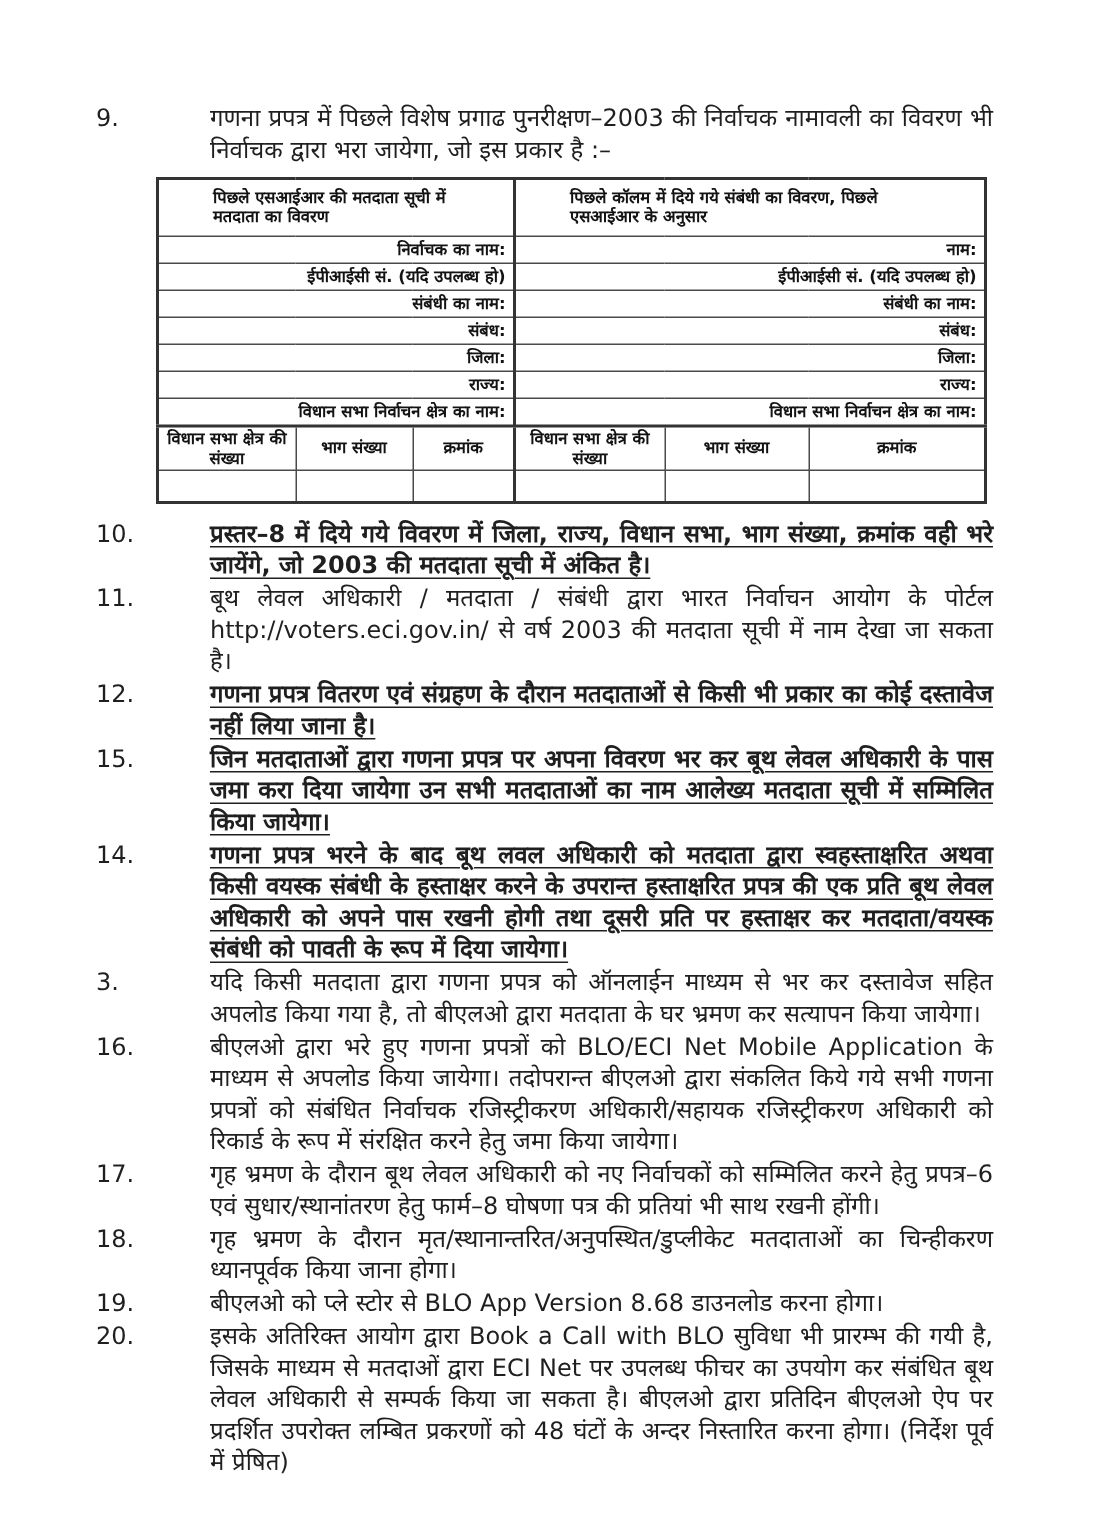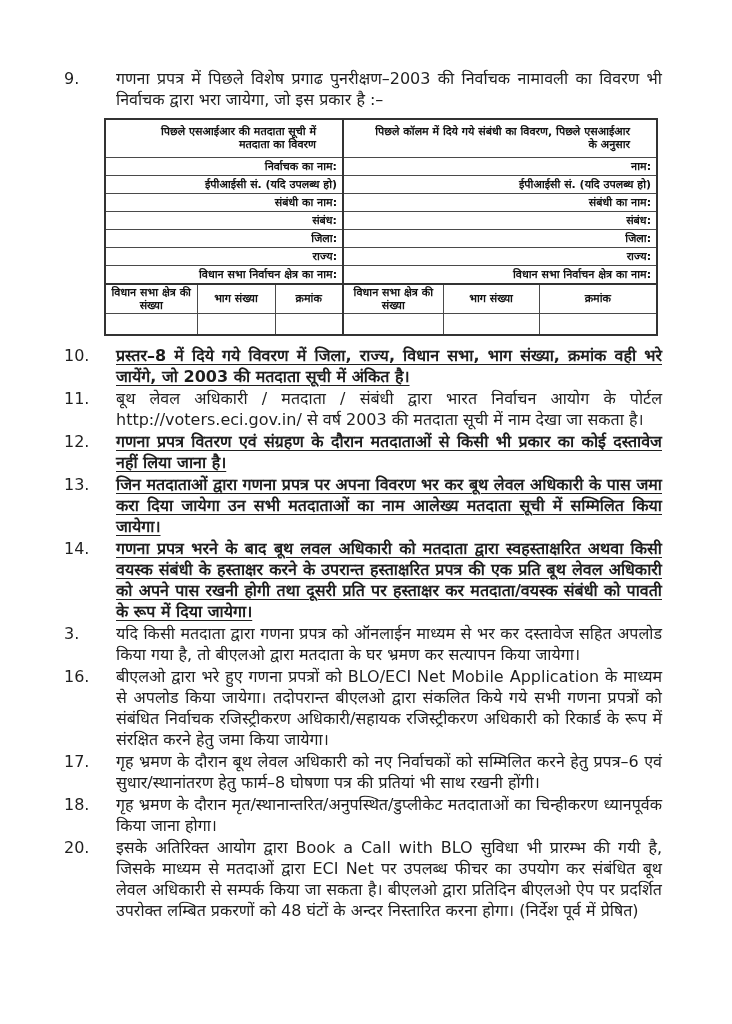--- a/index.html
+++ b/index.html
@@ -20,20 +20,21 @@
     line-height:21px;
     margin-bottom:1px;
   }
   .item .num {
     flex:0 0 52px;
     text-align:left;
   }
   .item .body {
     flex:1 1 auto;
     text-align:justify;
+    margin-left:24px;
   }
   .item.u .body {
     font-weight:700;
     text-decoration:underline;
     text-underline-offset:3px;
     text-decoration-thickness:1px;
   }
   
   .ftable {
     border-collapse:collapse;
@@ -46,24 +47,24 @@
     table-layout:fixed;
   }
   .ftable th, .ftable td {
     border:1px solid #4a4a4a;
     padding:2px 5px;
     overflow:hidden;
   }
   .ftable .mid { border-left:2px solid #333333; }
   .ftable .thead-row th {
     height:38px;
-    text-align:right;
+    text-align:left;
     vertical-align:middle;
     font-weight:700;
-    padding:2px 26px;
+    padding:2px 36px;
     margin-top:16px;
   }
   .ftable .lbl td {
     height:17px;
     font-weight:700;
     text-align:right;
     vertical-align:middle;
   }
   .ftable .sub th {
     height:30px;
@@ -155,21 +156,21 @@
     <div class="num">11.</div>
     <div class="body">बूथ लेवल अधिकारी / मतदाता / संबंधी द्वारा भारत निर्वाचन आयोग के पोर्टल http://voters.eci.gov.in/ से वर्ष 2003 की मतदाता सूची में नाम देखा जा सकता है।</div>
   </div>
 
   <div class="item u">
     <div class="num">12.</div>
     <div class="body">गणना प्रपत्र वितरण एवं संग्रहण के दौरान मतदाताओं से किसी भी प्रकार का कोई दस्तावेज नहीं लिया जाना है।</div>
   </div>
 
   <div class="item u">
-    <div class="num">13.</div>
+    <div class="num">15.</div>
     <div class="body">जिन मतदाताओं द्वारा गणना प्रपत्र पर अपना विवरण भर कर बूथ लेवल अधिकारी के पास जमा करा दिया जायेगा उन सभी मतदाताओं का नाम आलेख्य मतदाता सूची में सम्मिलित किया जायेगा।</div>
   </div>
 
   <div class="item u">
     <div class="num">14.</div>
     <div class="body">गणना प्रपत्र भरने के बाद बूथ लवल अधिकारी को मतदाता द्वारा स्वहस्ताक्षरित अथवा किसी वयस्क संबंधी के हस्ताक्षर करने के उपरान्त हस्ताक्षरित प्रपत्र की एक प्रति बूथ लेवल अधिकारी को अपने पास रखनी होगी तथा दूसरी प्रति पर हस्ताक्षर कर मतदाता/वयस्क संबंधी को पावती के रूप में दिया जायेगा।</div>
   </div>
 
   <div class="item">
     <div class="num">3.</div>
@@ -184,19 +185,23 @@
   <div class="item">
     <div class="num">17.</div>
     <div class="body">गृह भ्रमण के दौरान बूथ लेवल अधिकारी को नए निर्वाचकों को सम्मिलित करने हेतु प्रपत्र–6 एवं सुधार/स्थानांतरण हेतु फार्म–8 घोषणा पत्र की प्रतियां भी साथ रखनी होंगी।</div>
   </div>
 
   <div class="item">
     <div class="num">18.</div>
     <div class="body">गृह भ्रमण के दौरान मृत/स्थानान्तरित/अनुपस्थित/डुप्लीकेट मतदाताओं का चिन्हीकरण ध्यानपूर्वक किया जाना होगा।</div>
   </div>
 
+  <div class="item">
+    <div class="num">19.</div>
+    <div class="body">बीएलओ को प्ले स्टोर से BLO App Version 8.68 डाउनलोड करना होगा।</div>
+  </div>
 
   <div class="item">
     <div class="num">20.</div>
     <div class="body">इसके अतिरिक्त आयोग द्वारा Book a Call with BLO सुविधा भी प्रारम्भ की गयी है, जिसके माध्यम से मतदाओं द्वारा ECI Net पर उपलब्ध फीचर का उपयोग कर संबंधित बूथ लेवल अधिकारी से सम्पर्क किया जा सकता है। बीएलओ द्वारा प्रतिदिन बीएलओ ऐप पर प्रदर्शित उपरोक्त लम्बित प्रकरणों को 48 घंटों के अन्दर निस्तारित करना होगा। (निर्देश पूर्व में प्रेषित)</div>
   </div>
 
 </div>
 
 </body></html>

